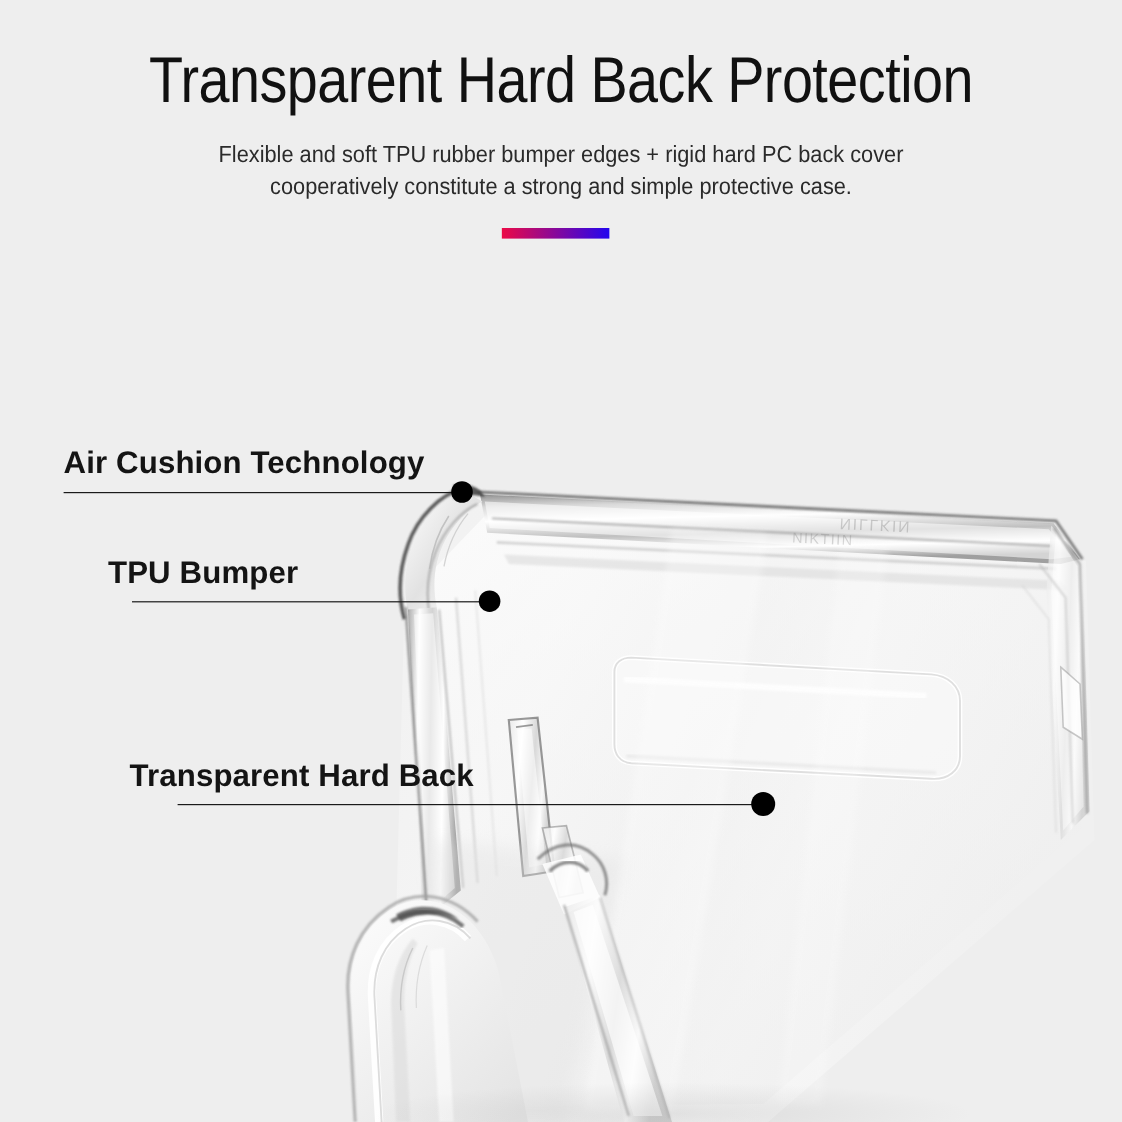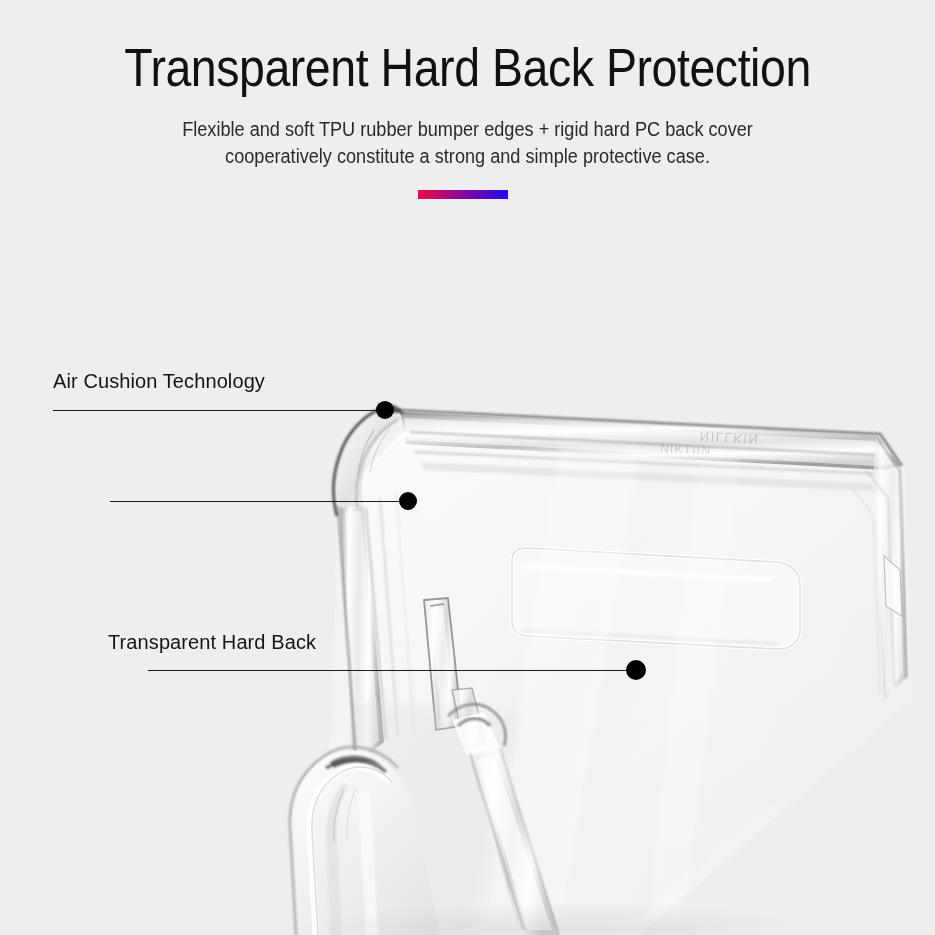--- a/index.html
+++ b/index.html
@@ -53,22 +53,22 @@
     position: absolute;
     left: 418px;
     top: 190px;
     width: 90px;
     height: 9px;
   }
 
   
   .callout-label {
     position: absolute;
-    font-size: 20px;
-    font-weight: 400;
+    font-size: 26px;
+    font-weight: 700;
     color: #141414;
     white-space: nowrap;
     letter-spacing: 0.1px;
   }
   .leader-line {
     position: absolute;
     height: 0;
     border-top: 1.6px solid #1a1a1a;
   }
   .leader-dot {
@@ -329,20 +329,21 @@
         <stop id="divEnd" offset="100%" stop-color="#2206ef"></stop>
       </linearGradient>
     </defs>
     <rect x="0" y="0" width="90" height="9" fill="url(#dividerGrad)"></rect>
   </svg>
 
   <div class="callout-label" style="left:53px; top:370px;">Air Cushion Technology</div>
   <div class="leader-line" style="left: 53px; top: 410px; width: 333px; border-top-color: rgb(26, 26, 26);"></div>
   <div class="leader-dot" style="left: 376px; top: 401px; width: 18px; height: 18px; background: rgb(0, 0, 0);"></div>
 
+  <div class="callout-label" style="left:90px; top:462px;">TPU Bumper</div>
   <div class="leader-line" style="left: 110px; top: 501px; width: 299px; border-top-color: rgb(26, 26, 26);"></div>
   <div class="leader-dot" style="left: 399px; top: 492px; width: 18px; height: 18px; background: rgb(0, 0, 0);"></div>
 
   <div class="callout-label" style="left:108px; top:631px;text-align:center;">Transparent Hard Back</div>
   <div class="leader-line" style="left: 148px; top: 670px; width: 488px; border-top-color: rgb(26, 26, 26);"></div>
   <div class="leader-dot" style="left: 626px; top: 660px; width: 20px; height: 20px; background: rgb(0, 0, 0);"></div>
 
 </div>
 
 </body></html>

